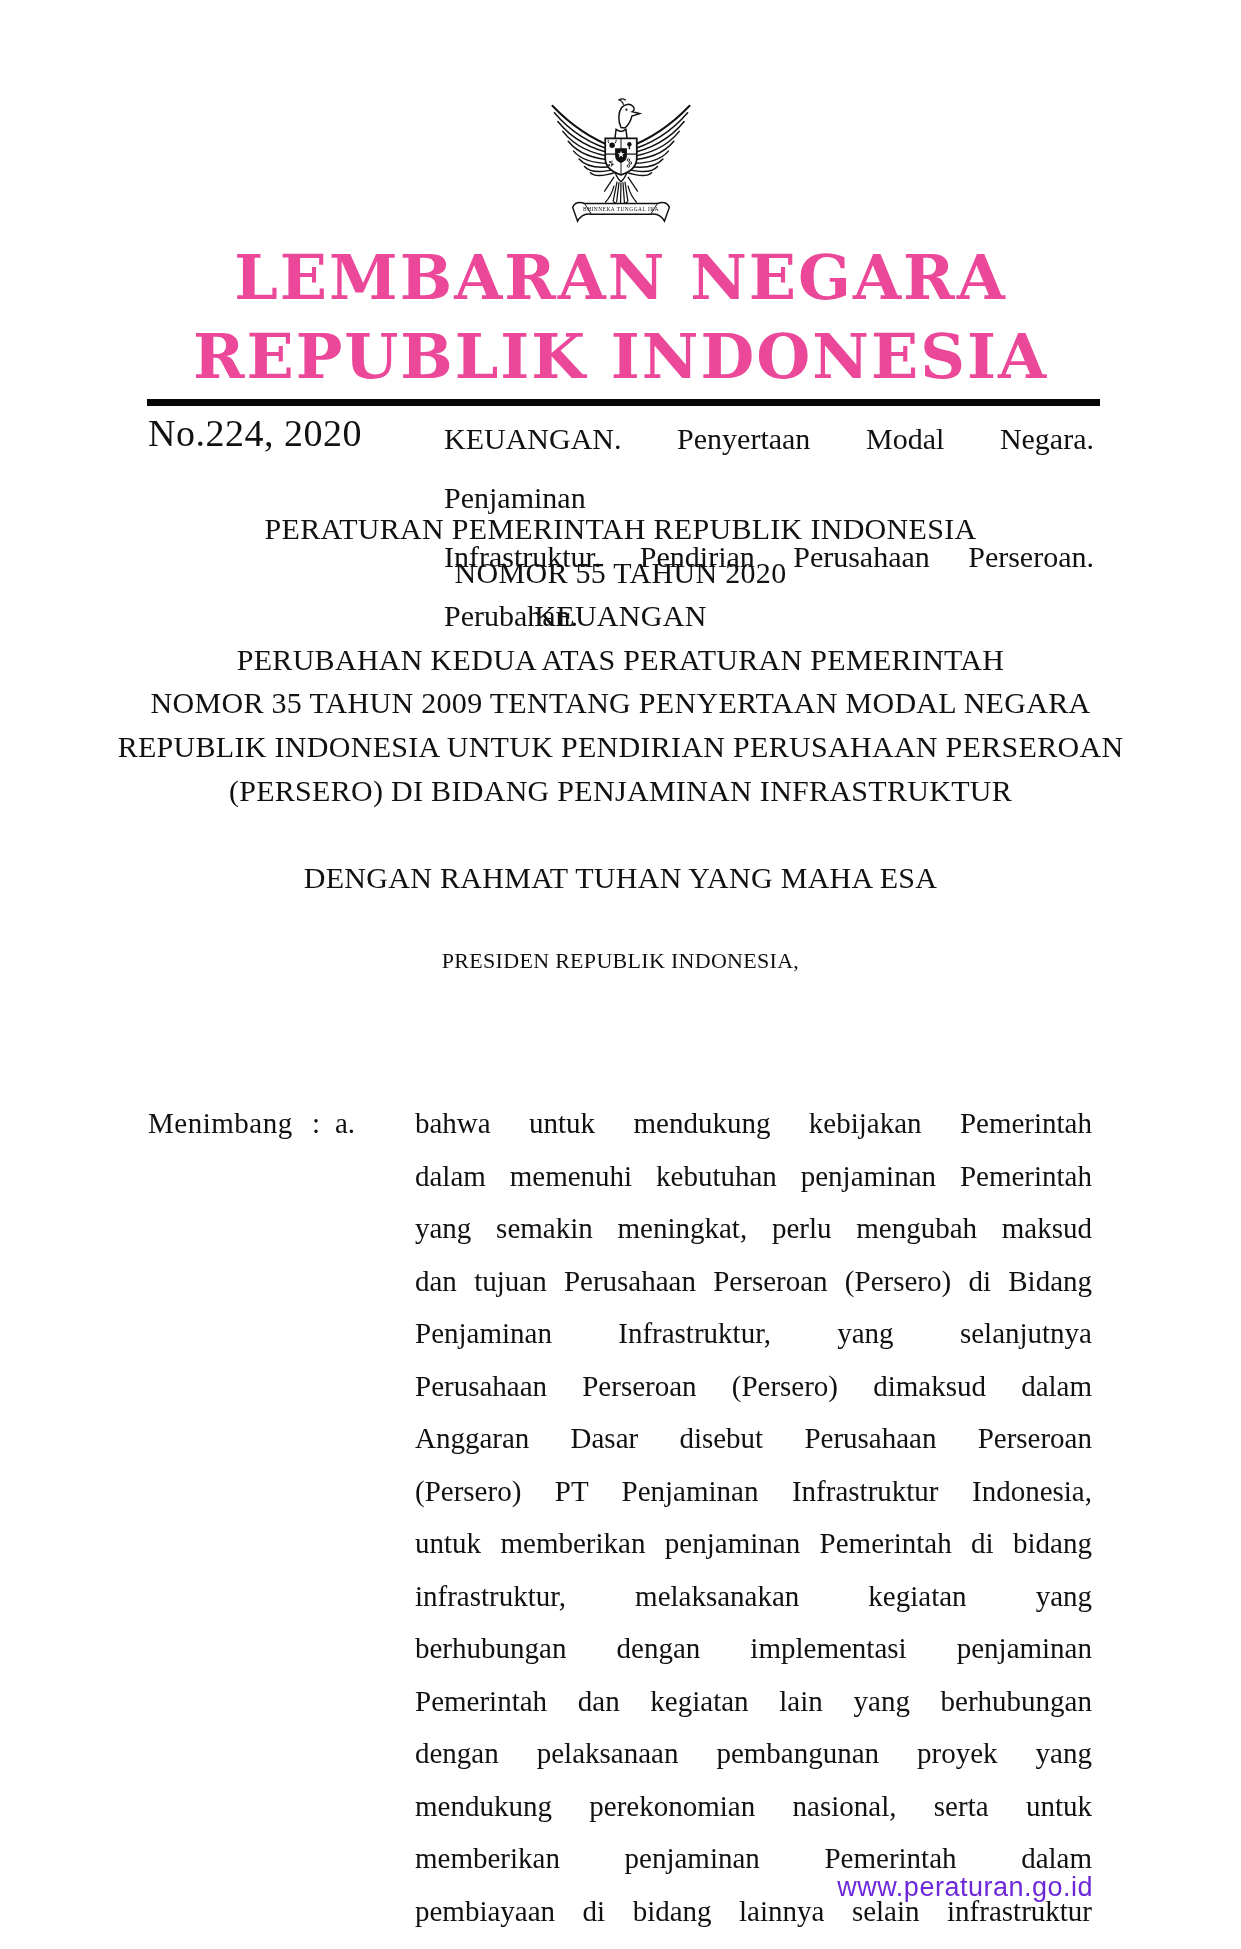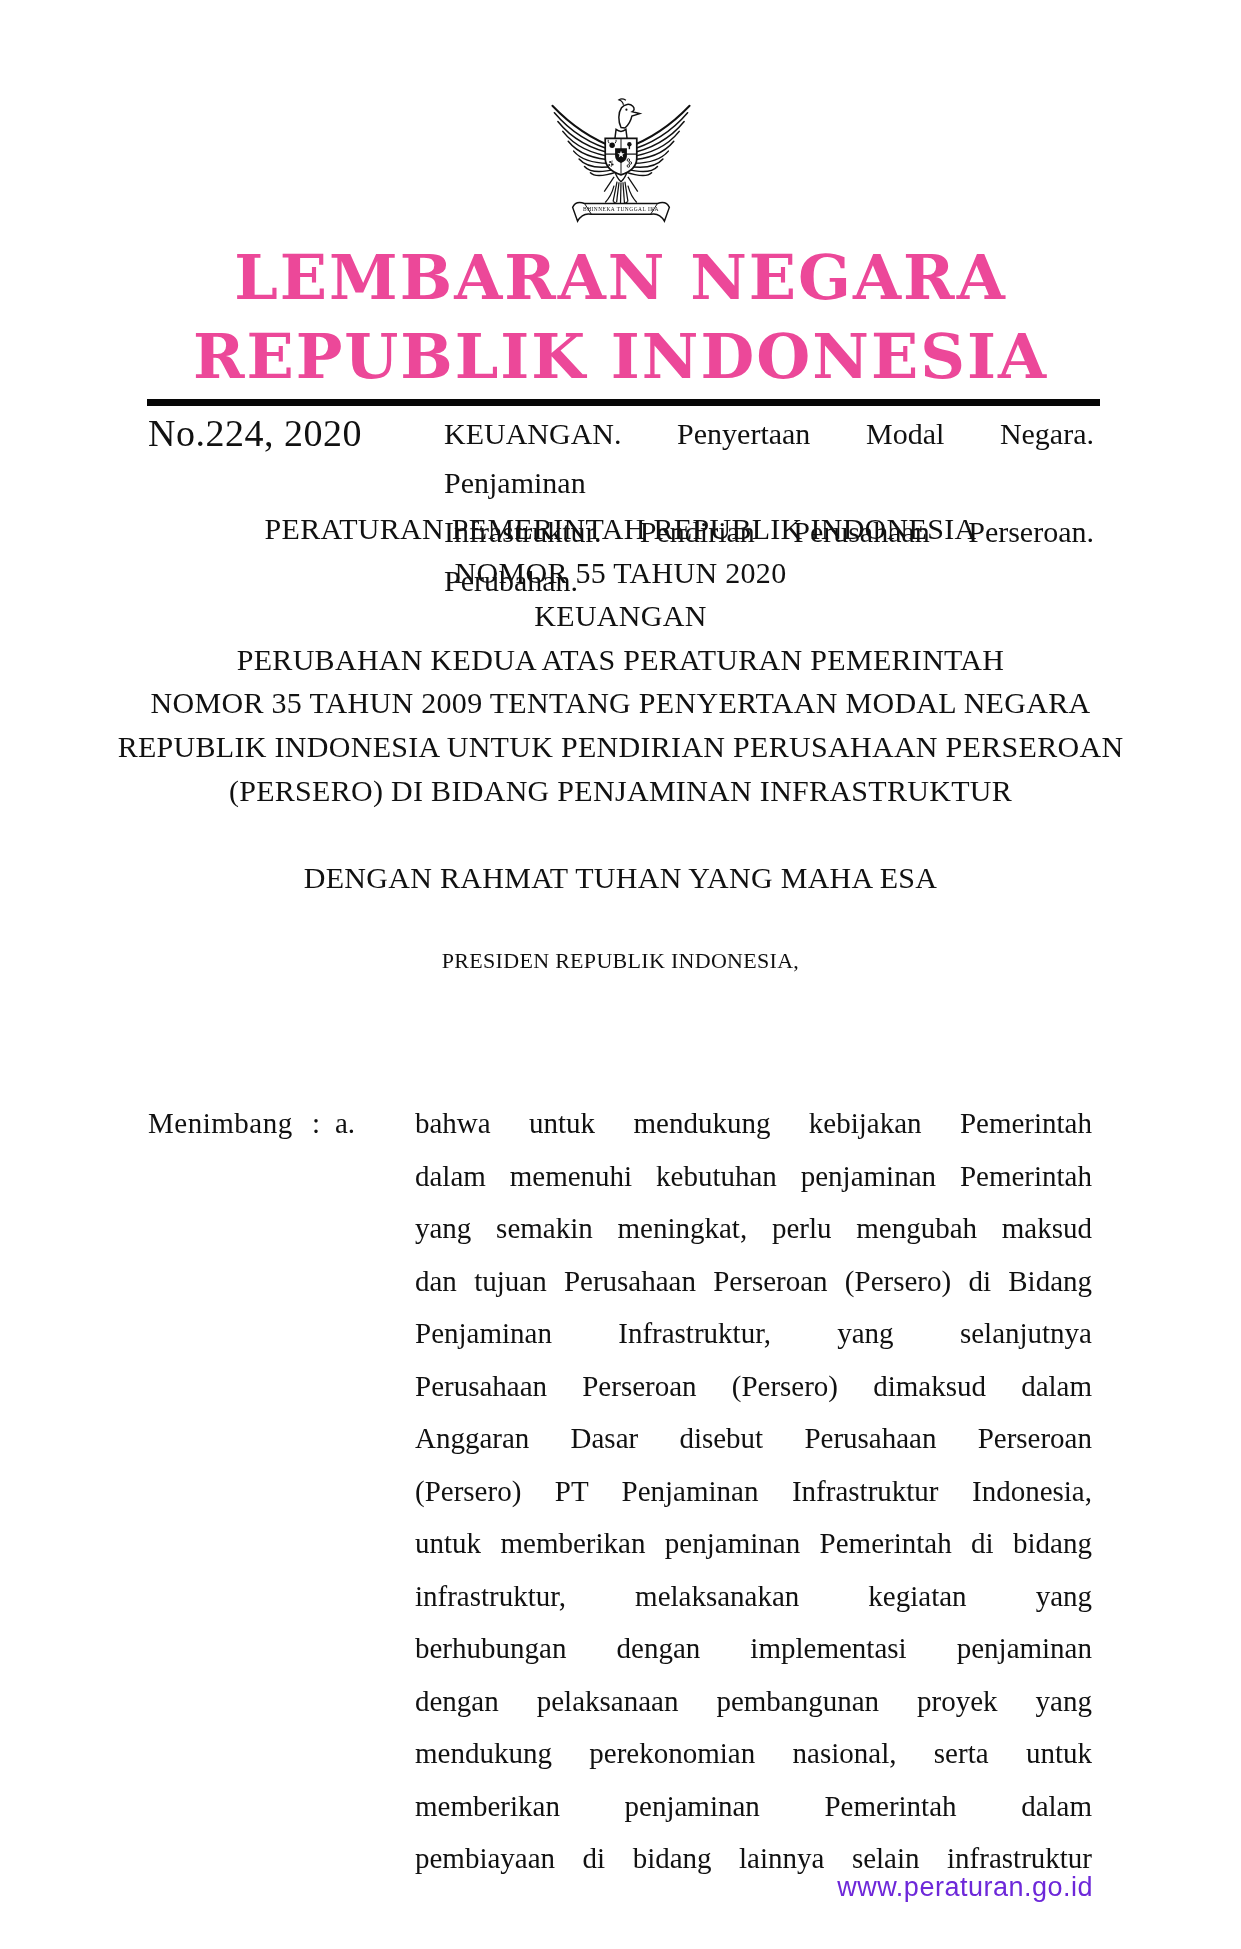--- a/index.html
+++ b/index.html
@@ -10,21 +10,21 @@
     color:#111111;
   }
   .emblem { position:absolute; left:50%; top:80px; transform:translateX(-50%); }
   .pub-title {
     position:absolute; left:0; top:238px; width:100%; text-align:center;
     font-family:"DejaVu Serif",serif; font-weight:700; font-size:62px;
     line-height:79px; letter-spacing:2px; color:#ec4899;
   }
   .rule { position:absolute; left:147px; top:399px; width:953px; height:7px; background:#060606; }
   .m-num { position:absolute; left:148px; top:411px; font-size:38px; letter-spacing:0.5px; white-space:nowrap; }
-  .m-desc { position:absolute; left:444px; top:409px; width:650px; font-size:30px; line-height:49px; }
+  .m-desc { position:absolute; left:444px; top:409px; width:650px; font-size:30px; line-height:59px; }
   .jline { text-align:justify; text-align-last:justify; }
   .m-desc .jline:last-child { text-align-last:left; }
   .title-block {
     position:absolute; left:0; top:507px; width:100%; text-align:center;
     font-size:30px; line-height:43.6px; letter-spacing:0.3px;
   }
   .invocation { position:absolute; left:0; top:861px; width:100%; text-align:center; font-size:30px; letter-spacing:0.3px; }
   .authority  { position:absolute; left:0; top:948px; width:100%; text-align:center; font-size:22px; letter-spacing:0.3px; }
   .considering { position:absolute; left:148px; top:1097px; width:944px; font-size:29px; line-height:52.5px; }
   .c-label  { position:absolute; left:0;   top:0; letter-spacing:0.5px; }
@@ -152,20 +152,21 @@
         <div class="jline">dalam memenuhi kebutuhan penjaminan Pemerintah</div>
         <div class="jline">yang semakin meningkat, perlu mengubah maksud</div>
         <div class="jline">dan tujuan Perusahaan Perseroan (Persero) di Bidang</div>
         <div class="jline">Penjaminan Infrastruktur, yang selanjutnya</div>
         <div class="jline">Perusahaan Perseroan (Persero) dimaksud dalam</div>
         <div class="jline">Anggaran Dasar disebut Perusahaan Perseroan</div>
         <div class="jline">(Persero) PT Penjaminan Infrastruktur Indonesia,</div>
         <div class="jline">untuk memberikan penjaminan Pemerintah di bidang</div>
         <div class="jline">infrastruktur, melaksanakan kegiatan yang</div>
         <div class="jline">berhubungan dengan implementasi penjaminan</div>
+        <div class="jline">Pemerintah dan kegiatan lain yang berhubungan</div>
         <div class="jline">dengan pelaksanaan pembangunan proyek yang</div>
         <div class="jline">mendukung perekonomian nasional, serta untuk</div>
         <div class="jline">memberikan penjaminan Pemerintah dalam</div>
         <div class="jline">pembiayaan di bidang lainnya selain infrastruktur</div>
       </div>
   </div>
 
   <div class="footer">www.peraturan.go.id</div>
 
 </div>

